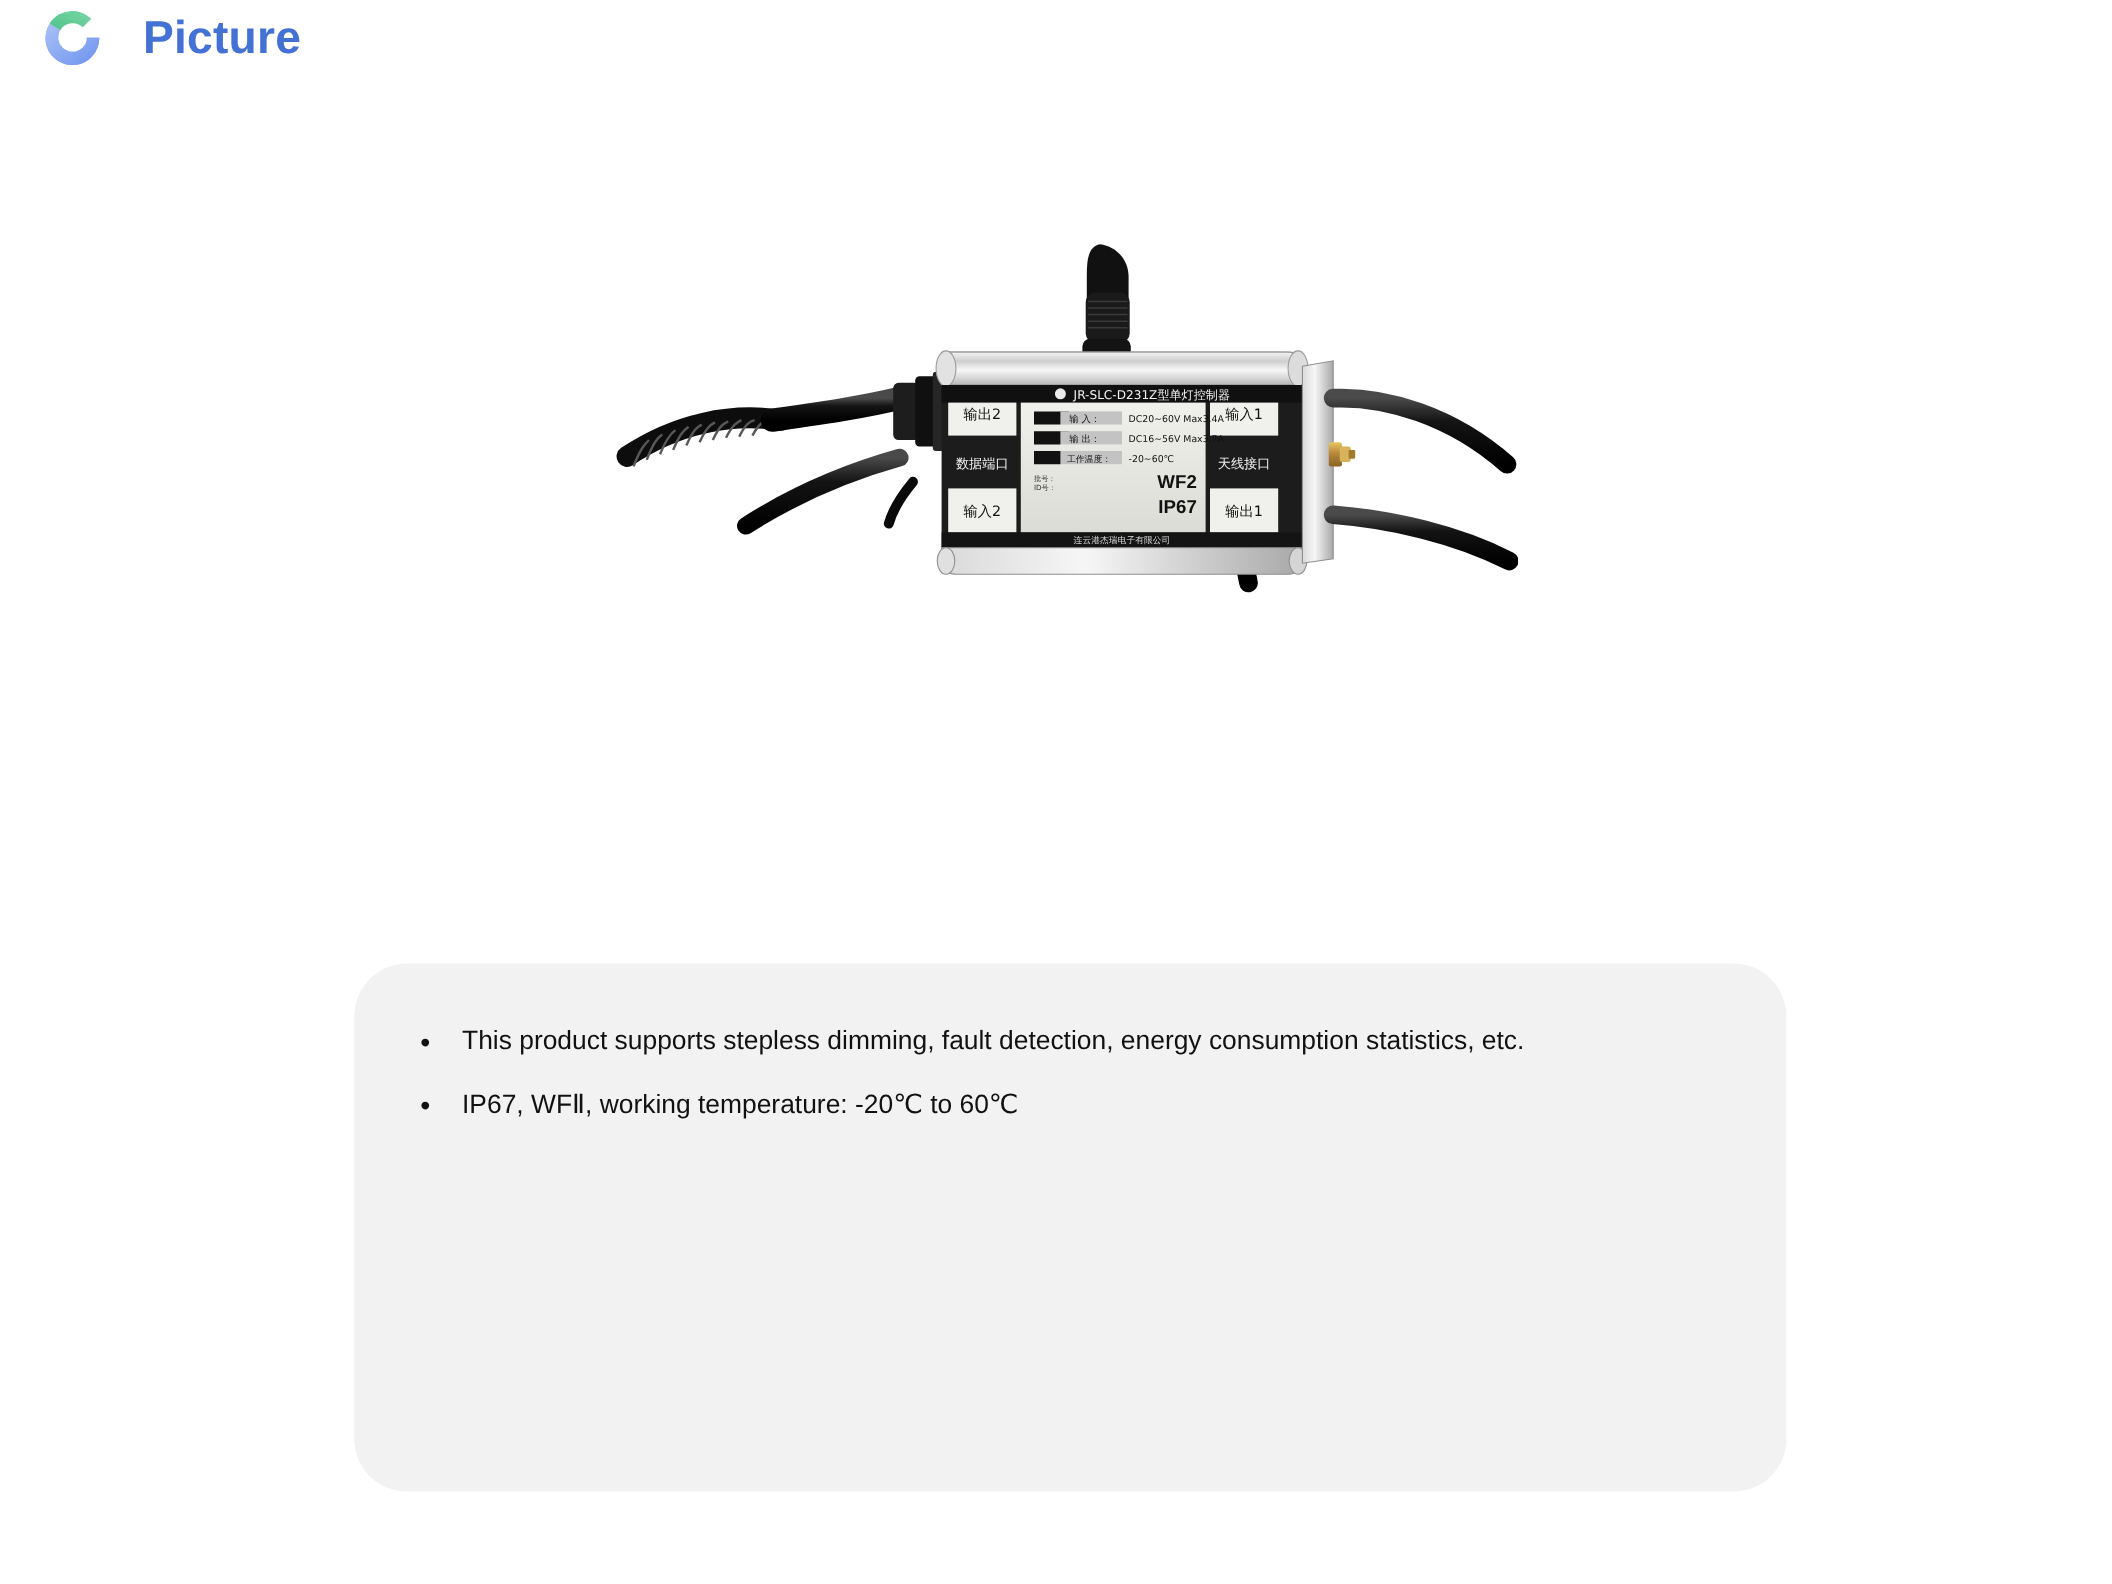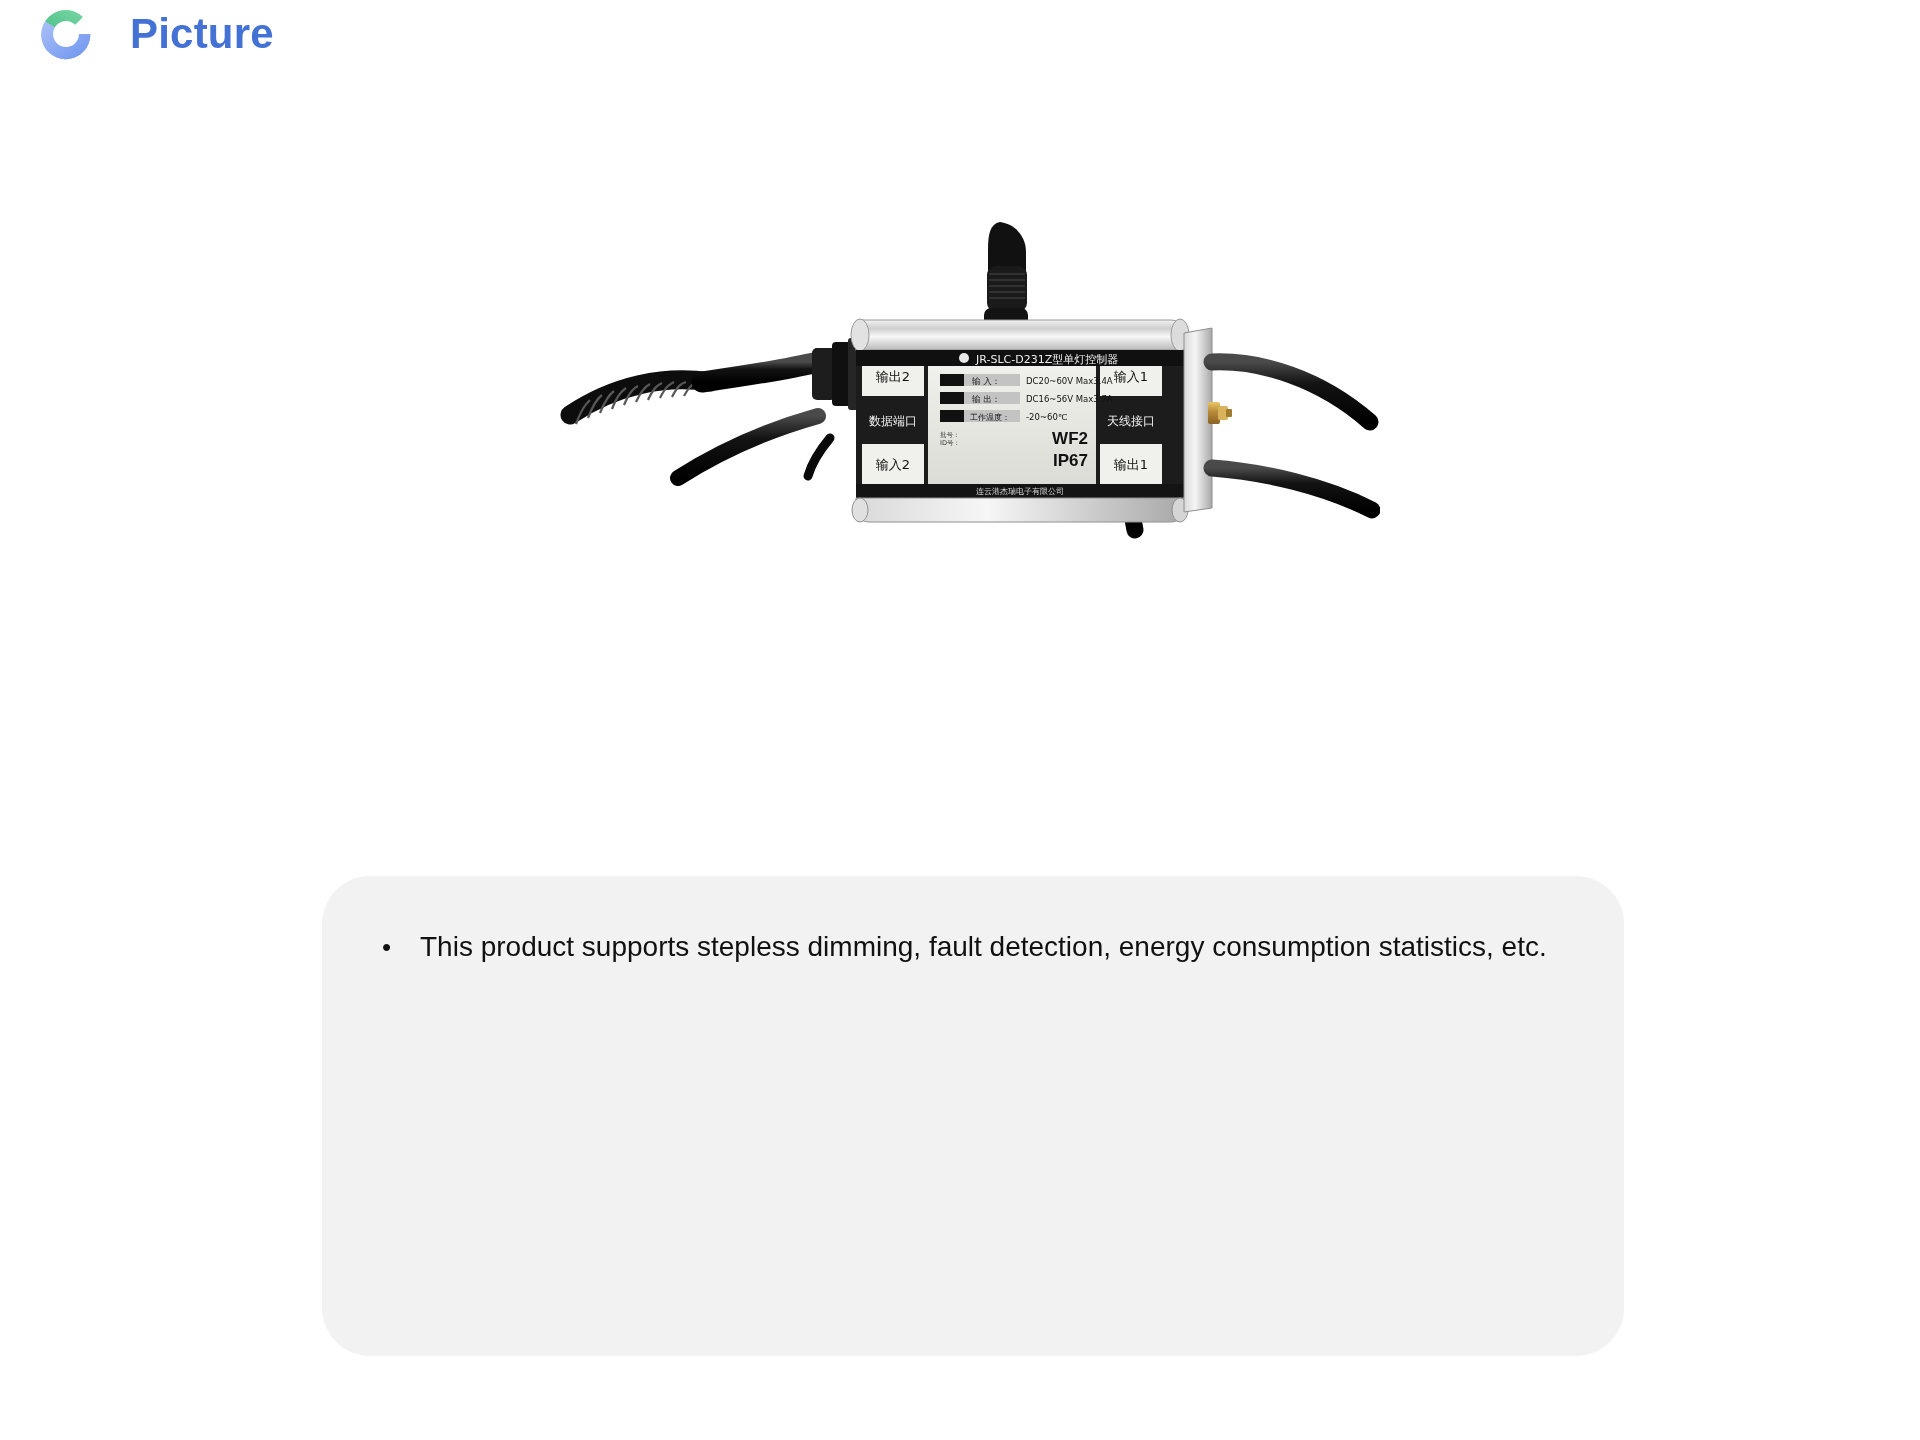--- a/index.html
+++ b/index.html
@@ -68,21 +68,21 @@
 
   .spec-list {
     list-style: none;
     margin: 0;
     padding: 0;
   }
 
   .spec-item {
     position: relative;
     padding-left: 58px;
-    font-size: 28px;
+    font-size: 24px;
     line-height: 58px;
     color: #111111;
     margin-bottom: 0px;
   }
   .spec-item::before {
     content: "\2022";
     position: absolute;
     left: 20px;
     top: 0;
     font-size: 26px;
@@ -290,16 +290,19 @@
         <path d="M 50 50 L 86 50 L 86 14 Z" fill="#ffffff"></path>
       </svg>
     </span>
   </div>
 
   <div class="spec-card">
     <ul class="spec-list">
       <li class="spec-item">
         <span class="spec-text">This product supports stepless dimming, fault detection, energy consumption statistics, etc.</span>
       </li>
+      <li class="spec-item">
+        <span class="spec-text">IP67, WFⅡ, working temperature: -20℃ to 60℃</span>
+      </li>
     </ul>
   </div>
 
 </div>
 
 </body></html>

